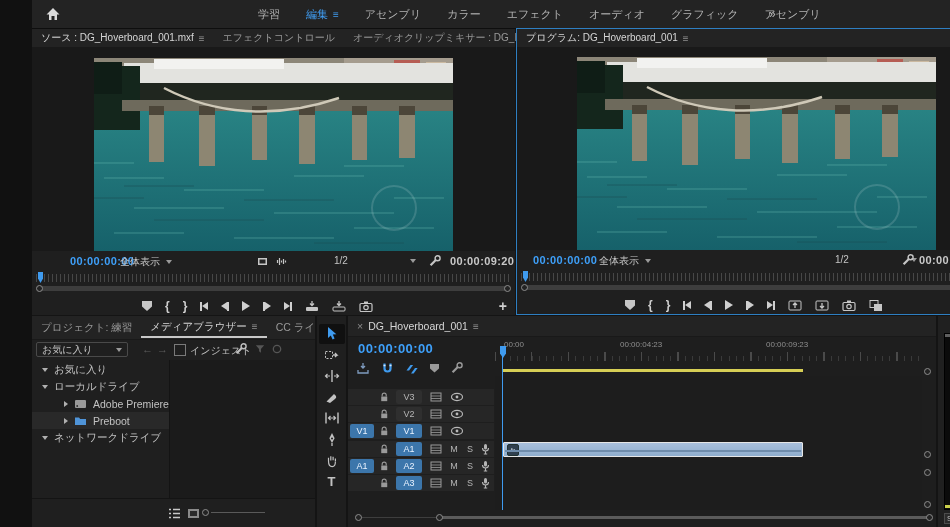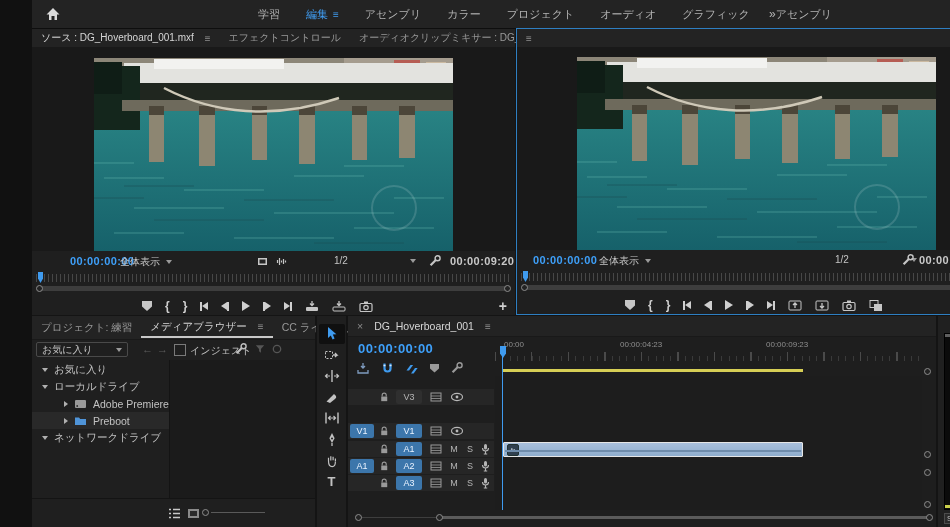--- a/index.html
+++ b/index.html
@@ -3,21 +3,21 @@
 <meta charset="utf-8">
 <style>
   html,body{margin:0;padding:0;background:#111;}
   .app{position:relative;width:950px;height:527px;background:#141414;overflow:hidden;
        font-family:"Liberation Sans","DejaVu Sans",sans-serif;color:#bdbdbd;margin-left:32px;
        -webkit-font-smoothing:antialiased;}
   .p{position:absolute;}
   .panel{position:absolute;background:#1f1f1f;}
   .tabbar{position:absolute;left:0;top:0;right:0;height:18px;background:#232323;
           display:flex;align-items:center;font-size:10px;color:#999;border-bottom:1px solid #191919;}
-  .tab{padding:0 9px;white-space:nowrap;display:flex;align-items:center;gap:11px;}
+  .tab{padding:0 9px;white-space:nowrap;display:flex;align-items:center;gap:5px;}
   .tab.active{color:#d6d6d6;}
   .menu-glyph{color:#8f8f8f;font-size:10px;}
   .ovf{margin-left:auto;padding-right:7px;color:#9a9a9a;font-size:11px;}
   .tc{font-weight:bold;color:#3ea0fa;font-size:11px;letter-spacing:.4px;}
   .dur{font-weight:bold;color:#c9c9c9;font-size:11px;letter-spacing:.4px;}
   .caret-d{width:0;height:0;border-left:3.5px solid transparent;border-right:3.5px solid transparent;
            border-top:4px solid #9a9a9a;display:inline-block;}
   .caret-r{width:0;height:0;border-top:3.5px solid transparent;border-bottom:3.5px solid transparent;
            border-left:4px solid #9a9a9a;display:inline-block;}
   .ddl{display:flex;align-items:center;gap:6px;font-size:10px;color:#c4c4c4;}
@@ -65,21 +65,21 @@
         </svg>
     </span>
     <nav class="p" style="left:226px;top:0;height:28px;display:flex;align-items:center;gap:26px;font-size:11px;color:#b3b3b3;">
       <span>学習</span>
       <span style="color:#3f9bef;display:flex;gap:5px;align-items:center;">
         <span>編集</span>
         <span style="color:#3f9bef;font-size:10px;">≡</span>
       </span>
       <span>アセンブリ</span>
       <span>カラー</span>
-      <span>プロジェクト</span>
+      <span>エフェクト</span>
       <span>オーディオ</span>
       <span>グラフィック</span>
       <span>アセンブリ</span>
     </nav>
     <span class="p" style="left:737px;top:7px;font-size:12px;color:#b3b3b3;">»</span>
   </header>
 
   <section class="panel" style="left:0;top:29px;width:483px;height:286px;">
     <div class="tabbar">
       <span class="tab active">
@@ -223,20 +223,21 @@
             </svg>
         </span>
       </div>
       <span class="p plus" style="right:8px;top:1px;">+</span>
     </div>
   </section>
 
   <section class="panel" style="left:484px;top:28px;width:466px;height:287px;border:1px solid #2e7fc2;box-sizing:border-box;background:#1f1f1f;">
     <div class="tabbar">
       <span class="tab active">
+        <span>プログラム: DG_Hoverboard_001</span>
         <span class="menu-glyph">≡</span>
       </span>
     </div>
 
     <div class="p" style="left:0;top:18px;width:464px;height:203px;background:#191919;">
       <div class="p" style="left:60px;top:10px;width:359px;height:193px;">
         <svg width="359" height="193" viewBox="0 0 359 193">
           <defs>
               <linearGradient id="w2" x1="0" y1="0" x2="0" y2="1">
             <stop offset="0" stop-color="#2f8f8d"></stop>
@@ -568,20 +569,41 @@
           </svg>
       </span>
       <span style="margin-left:8px;">
         <svg width="14" height="10" viewBox="0 0 14 10">
             <ellipse cx="7" cy="5" rx="5.5" ry="3.6" stroke="#b9b9b9" fill="none" stroke-width="1.1"></ellipse>
             <circle cx="7" cy="5" r="1.4" fill="#b9b9b9"></circle>
           </svg>
       </span>
     </div>
 
+    <div class="p row" style="left:0;top:90px;width:146px;height:16px;background:#262626;">
+      <span style="margin-left:30px;">
+        <svg width="12" height="12" viewBox="0 0 13 13">
+            <rect x="3.5" y="6" width="6.5" height="5" fill="#9a9a9a"></rect>
+            <path d="M4.5 6 V4.5 a2.2 2.2 0 0 1 4.4 0 V6" stroke="#9a9a9a" fill="none" stroke-width="1.2"></path>
+          </svg>
+      </span>
+      <span class="trkbtn" style="margin-left:6px;">V2</span>
+      <span style="margin-left:8px;">
+        <svg width="12" height="10" viewBox="0 0 12 10" stroke="#9a9a9a" fill="none">
+            <rect x="1" y="1" width="10" height="8"></rect>
+            <path d="M1 4 h10 M1 6.5 h10" stroke-width=".8"></path>
+          </svg>
+      </span>
+      <span style="margin-left:8px;">
+        <svg width="14" height="10" viewBox="0 0 14 10">
+            <ellipse cx="7" cy="5" rx="5.5" ry="3.6" stroke="#b9b9b9" fill="none" stroke-width="1.1"></ellipse>
+            <circle cx="7" cy="5" r="1.4" fill="#b9b9b9"></circle>
+          </svg>
+      </span>
+    </div>
 
     <div class="p row" style="left:0;top:107px;width:146px;height:16px;background:#262626;">
       <span class="patch" style="margin-left:2px;">V1</span>
       <span style="margin-left:4px;">
         <svg width="12" height="12" viewBox="0 0 13 13">
             <rect x="3.5" y="6" width="6.5" height="5" fill="#9a9a9a"></rect>
             <path d="M4.5 6 V4.5 a2.2 2.2 0 0 1 4.4 0 V6" stroke="#9a9a9a" fill="none" stroke-width="1.2"></path>
           </svg>
       </span>
       <span class="trkbtn on" style="margin-left:6px;">V1</span>

